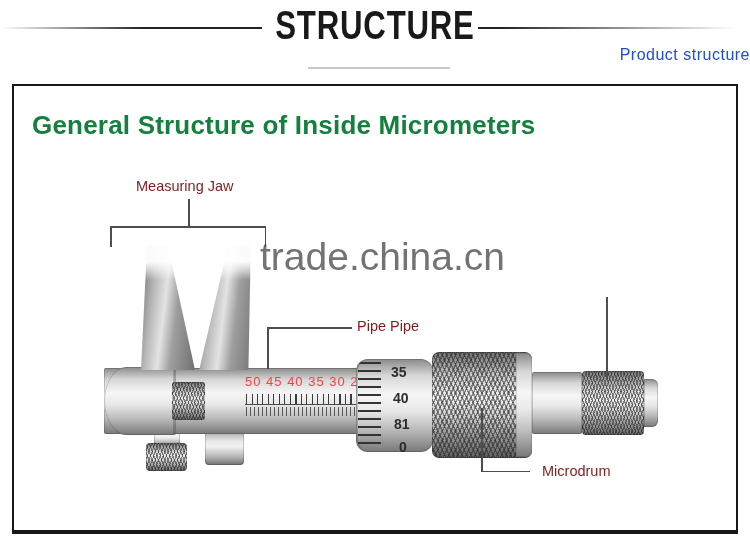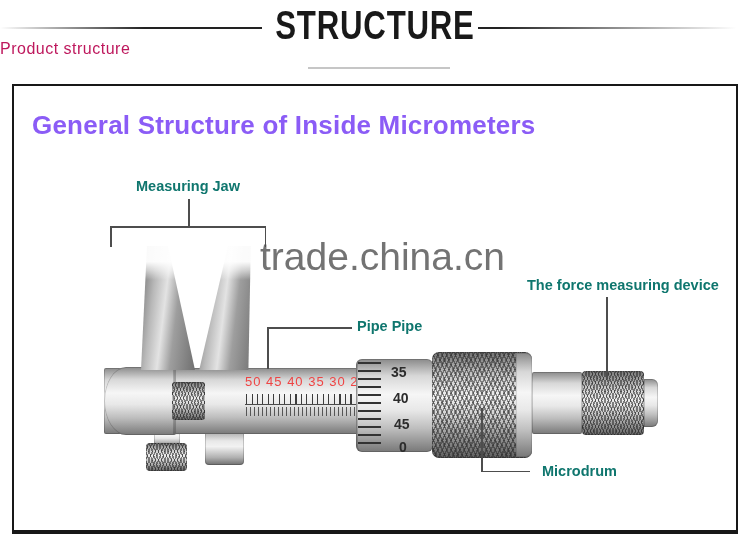--- a/index.html
+++ b/index.html
@@ -12,30 +12,30 @@
   .hline-left{left:0;top:27px;width:262px;
     background:linear-gradient(90deg,rgba(30,30,30,0) 0%,#222 55%);}
   .hline-right{left:478px;top:27px;width:272px;
     background:linear-gradient(90deg,#222 8%,rgba(30,30,30,0) 95%);}
   .structure-title{
     position:absolute;left:0;right:0;top:3px;text-align:center;
     font-size:40px;line-height:1.1;font-weight:700;color:#191919;
     letter-spacing:1px;transform:scaleX(.78);
   }
   .product-subtitle{
-    position:absolute;left:0;right:0;top:40px;text-align:left;
-    font-size:16px;color:#be185d;letter-spacing:.5px;
+    position:absolute;left:0;right:0;top:46px;text-align:right;
+    font-size:16px;color:#1d4ed8;letter-spacing:.5px;
   }
   .subtitle-underline{position:absolute;left:308px;top:67px;width:142px;height:2px;background:#c6c6c6;}
   
   .panel{position:absolute;left:12px;top:84px;width:722px;height:444px;
     border:2px solid #181818;border-bottom:4px solid #181818;background:#fff;}
   .panel-title{
     position:absolute;left:32px;top:110px;font-size:26px;font-weight:600;
-    color:#8b5cf6;letter-spacing:.2px;
+    color:#15803d;letter-spacing:.2px;
   }
   
   .metal-v{background:linear-gradient(180deg,#8a8a8a 0%,#d7d7d7 18%,#f6f6f6 38%,#e8e8e8 55%,#bdbdbd 75%,#787878 100%);}
   .knurl-coarse{
     background-image:
       repeating-linear-gradient(65deg,rgba(40,40,40,.5) 0 1.5px,rgba(255,255,255,0) 1.5px 4px),
       repeating-linear-gradient(-65deg,rgba(40,40,40,.5) 0 1.5px,rgba(255,255,255,0) 1.5px 4px),
       linear-gradient(180deg,#6f6f6f 0%,#c9c9c9 22%,#efefef 42%,#d2d2d2 60%,#9a9a9a 78%,#5f5f5f 100%);
   }
   .knurl-fine{
@@ -55,42 +55,42 @@
     clip-path:polygon(15% 0,50% 0,95% 100%,5% 100%);}
   .jaw-right{left:198px;top:246px;width:60px;height:124px;
     clip-path:polygon(50% 0,88% 0,84% 100%,2% 100%);}
   .sleeve-numbers{position:absolute;left:245px;top:374px;width:116px;
     font-size:13px;font-weight:400;color:#ef4444;letter-spacing:1px;white-space:nowrap;}
   .sleeve-line{position:absolute;left:245px;top:404px;width:112px;height:1px;background:#4a4a4a;}
   .ticks-top{position:absolute;left:246px;top:394px;width:110px;height:10px;
     background:repeating-linear-gradient(90deg,#3c3c3c 0 1px,transparent 1px 5.5px);}
   .ticks-bottom{position:absolute;left:246px;top:407px;width:110px;height:9px;
     background:repeating-linear-gradient(90deg,#565656 0 1px,transparent 1px 4px);}
-  .thimble{left:356px;top:359px;width:76px;height:93px;border-radius:6px;overflow:hidden;
+  .thimble{left:356px;top:359px;width:76px;height:93px;border-radius:12px;overflow:hidden;
     border-left:1px solid rgba(50,50,50,.5);}
   .thimble-ticks{position:absolute;left:1px;top:3px;width:23px;height:87px;
     background:repeating-linear-gradient(180deg,#333 0 2px,transparent 2px 8px);}
   .thimble-num{position:absolute;font-size:14px;font-weight:700;color:#2c2c2c;}
   .tn-35{left:34px;top:5px;} .tn-40{left:36px;top:31px;text-align:right;} .tn-45{left:37px;top:57px;} .tn-0{left:42px;top:80px;}
   .microdrum{left:432px;top:352px;width:100px;height:106px;border-radius:7px;}
   .drum-rim{left:516px;top:353px;width:16px;height:104px;border-radius:0 6px 6px 0;box-shadow:inset 0 0 0 1px rgba(0,0,0,.12);}
   .neck{left:532px;top:372px;width:50px;height:62px;border-radius:2px;}
   .ratchet{left:582px;top:371px;width:62px;height:64px;border-radius:4px;}
   .end-cap{left:644px;top:379px;width:14px;height:48px;border-radius:0 6px 6px 0;}
   .knob-cap{left:154px;top:429px;width:26px;height:17px;border-radius:3px;}
   .knob-knurl{left:146px;top:443px;width:41px;height:28px;border-radius:4px;}
   .knob-smooth{left:205px;top:428px;width:39px;height:37px;border-radius:4px;
     background:linear-gradient(180deg,#909090 0%,#e8e8e8 35%,#f2f2f2 50%,#b0b0b0 80%,#6e6e6e 100%);}
   
   .wm-band{position:absolute;left:126px;top:232px;width:436px;height:48px;
     background:linear-gradient(180deg,rgba(255,255,255,.96) 0%,rgba(255,255,255,.96) 62%,rgba(255,255,255,.55) 80%,rgba(255,255,255,0) 100%);}
   .wm-text{position:absolute;left:260px;top:236px;font-size:39px;line-height:1.1;
     color:#737373;letter-spacing:0;}
   
-  .callout{position:absolute;font-size:14.5px;font-weight:700;color:#0f766e;white-space:nowrap;}
+  .callout{position:absolute;font-size:14.5px;font-weight:400;color:#7f1d1d;white-space:nowrap;}
   .cline{position:absolute;background:#4d4d4d;}
   .mj-label{left:136px;top:178px;}
   .mj-stem{left:188px;top:199px;width:1.5px;height:28px;}
   .mj-h{left:110px;top:226px;width:156px;height:1.5px;}
   .mj-tick-l{left:110px;top:226px;width:1.5px;height:21px;}
   .mj-tick-r{left:264.5px;top:226px;width:1.5px;height:21px;}
   .fp-label{left:357px;top:318px;}
   .fp-h{left:267px;top:327px;width:85px;height:1.5px;}
   .fp-v{left:267px;top:327px;width:1.5px;height:42px;}
   .force-label{left:527px;top:277px;}
@@ -126,21 +126,21 @@
 
   <div class="sleeve-numbers">50 45 40 35 30 2</div>
   <div class="ticks-top"></div>
   <div class="sleeve-line"></div>
   <div class="ticks-bottom"></div>
 
   <div class="part thimble metal-v">
     <div class="thimble-ticks"></div>
     <div class="thimble-num tn-35">35</div>
     <div class="thimble-num tn-40">40</div>
-    <div class="thimble-num tn-45">45</div>
+    <div class="thimble-num tn-45">81</div>
     <div class="thimble-num tn-0">0</div>
   </div>
 
   <div class="part microdrum knurl-coarse"></div>
   <div class="part drum-rim metal-v"></div>
   <div class="part neck metal-v"></div>
   <div class="part ratchet knurl-fine"></div>
   <div class="part end-cap metal-v"></div>
 
   <div class="wm-band"></div>
@@ -149,20 +149,19 @@
   <div class="callout mj-label">Measuring Jaw</div>
   <div class="cline mj-stem"></div>
   <div class="cline mj-h"></div>
   <div class="cline mj-tick-l"></div>
   <div class="cline mj-tick-r"></div>
 
   <div class="callout fp-label">Pipe Pipe</div>
   <div class="cline fp-h"></div>
   <div class="cline fp-v"></div>
 
-  <div class="callout force-label">The force measuring device</div>
   <div class="cline force-v"></div>
 
   <div class="callout md-label">Microdrum</div>
   <div class="cline md-v"></div>
   <div class="cline md-h"></div>
 
 </div>
 
 </body></html>

